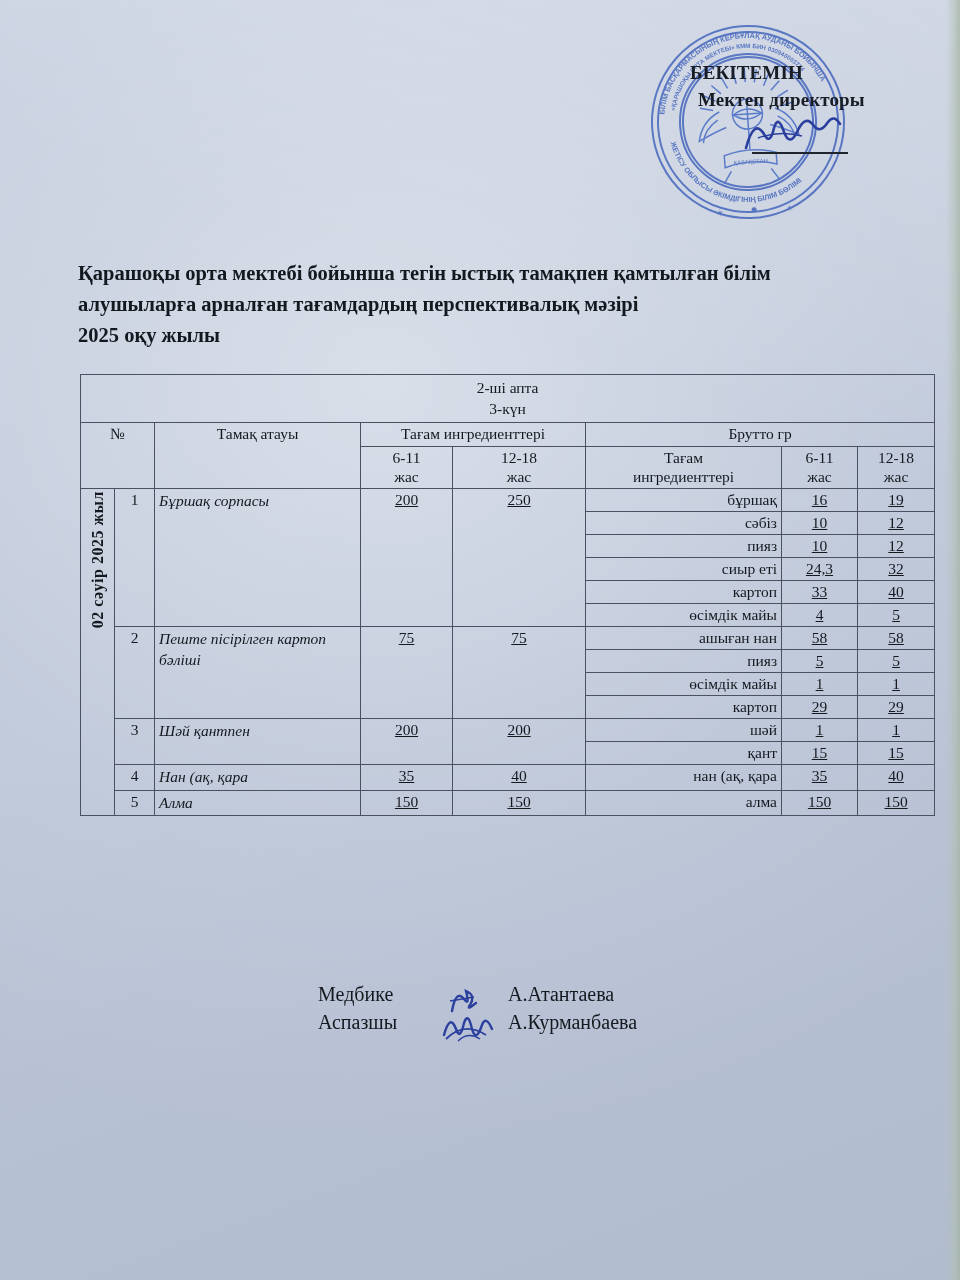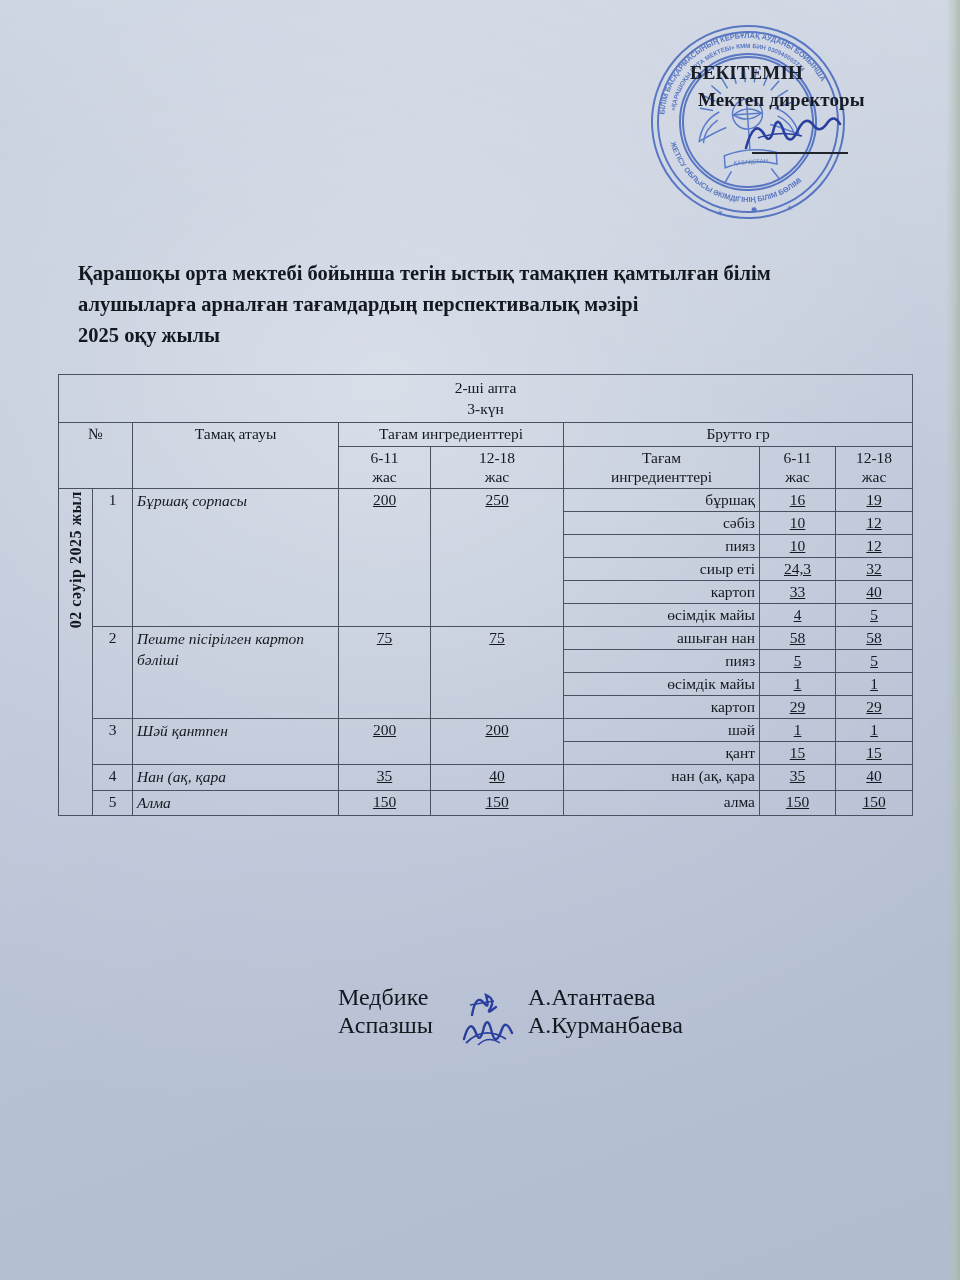--- a/index.html
+++ b/index.html
@@ -94,21 +94,21 @@
     text-align: left;
     font-weight: bold;
     font-size: 20.5px;
     line-height: 1.52;
     color: #14181f;
   }
 
   
   .table-area {
     position: absolute;
-    left: 58px;
+    left: 80px;
     top: 374px;
     width: 854px;
   }
   table.menu {
     width: 854px;
     border-collapse: collapse;
     table-layout: fixed;
     background: transparent;
     color: #15191f;
   }
@@ -154,24 +154,23 @@
     letter-spacing: 0.5px;
     white-space: nowrap;
     display: inline-block;
   }
 
   
   .footer {
     position: absolute;
     left: 318px;
     top: 980px;
-    font-size: 24px;
+    font-size: 20px;
     line-height: 1.45;
     color: #14181f;
-    margin-left: 20px;
   }
   .foot-row {
     display: flex;
     align-items: baseline;
     height: 28px;
   }
   .foot-role { width: 118px; }
   .foot-sig { width: 72px; position: relative; color: #2b3f9e; }
   .foot-name { }
   .sig-glyph {

